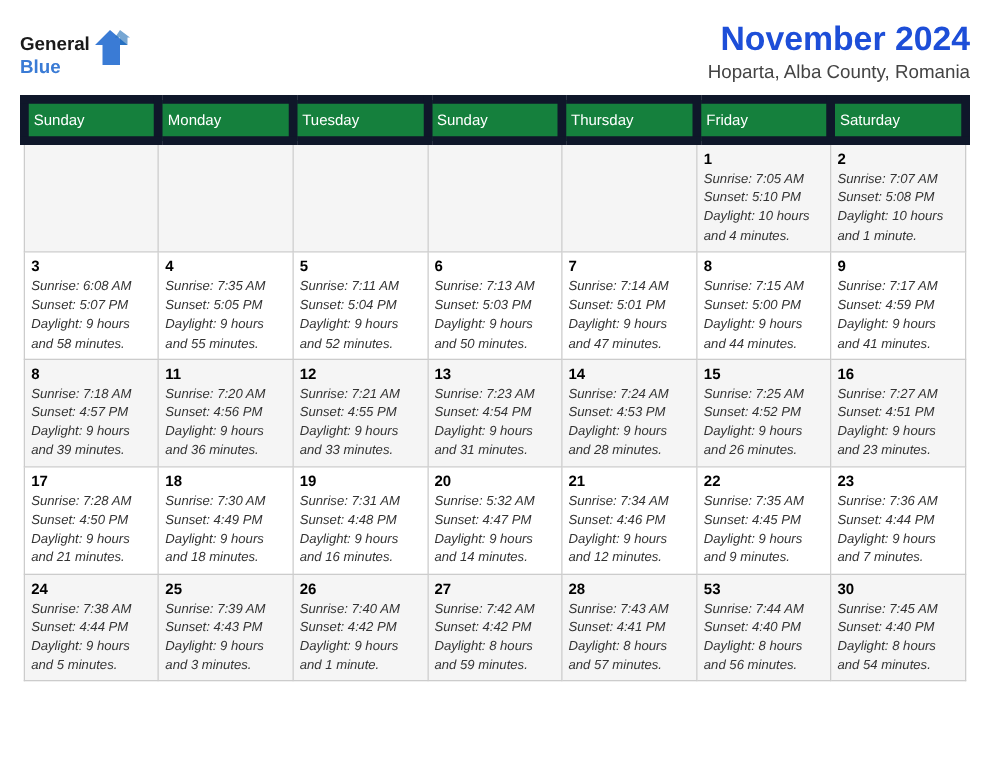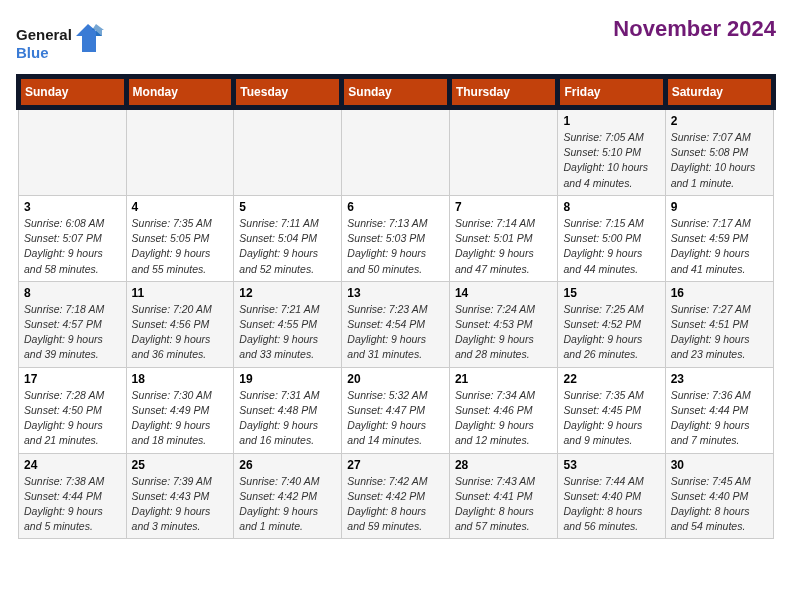--- a/index.html
+++ b/index.html
@@ -19,42 +19,42 @@
     .logo {
       display: flex;
       align-items: center;
       gap: 4px;
       margin-top: 4px;
     }
     .title-area {
       text-align: right;
     }
     .main-title {
-      font-size: 22px;
+      font-size: 27px;
       font-weight: bold;
-      color: #701a75;
+      color: #1d4ed8;
     }
     .subtitle {
       font-size: 15px;
       color: #444;
       margin-top: 2px;
     }
     table {
       width: 100%;
       border-collapse: collapse;
       font-size: 11px;
     }
     thead th {
-      background-color: #c2410c;
+      background-color: #15803d;
       color: #fff;
-      font-weight: bold;
+      font-weight: normal;
       font-size: 12px;
       padding: 6px 4px;
       text-align: left;
-      border: 5px solid #0f172a;
+      border: 7px solid #0f172a;
     }
     tbody td {
       border: 1px solid #ccc;
       vertical-align: top;
       padding: 4px 5px;
       height: 80px;
       width: 113px;
     }
     tbody tr:nth-child(odd) td {
       background-color: #f5f5f5;
@@ -85,20 +85,21 @@
   <div class="logo">
   <svg width="90" height="44" viewBox="0 0 90 44">
     <text x="0" y="20" font-size="15" font-weight="bold" font-family="Arial, sans-serif" fill="#1a1a1a">General</text>
     <text x="0" y="38" font-size="15" font-weight="bold" font-family="Arial, sans-serif" fill="#3a7bd5">Blue</text>
     <polygon points="72,4 86,16 80,16 80,32 66,32 66,16 60,16" fill="#3a7bd5"></polygon>
     <polygon points="80,4 88,10 86,10 86,16 80,16 80,10 76,10" fill="#1a6ab5" opacity="0.6"></polygon>
   </svg>
 </div>
   <div class="title-area">
     <div class="main-title">November 2024</div>
+    <div class="subtitle">Hoparta, Alba County, Romania</div>
   </div>
 </div>
 
 <table>
   <thead>
     <tr>
         <th>Sunday</th>
         <th>Monday</th>
         <th>Tuesday</th>
         <th>Sunday</th>

